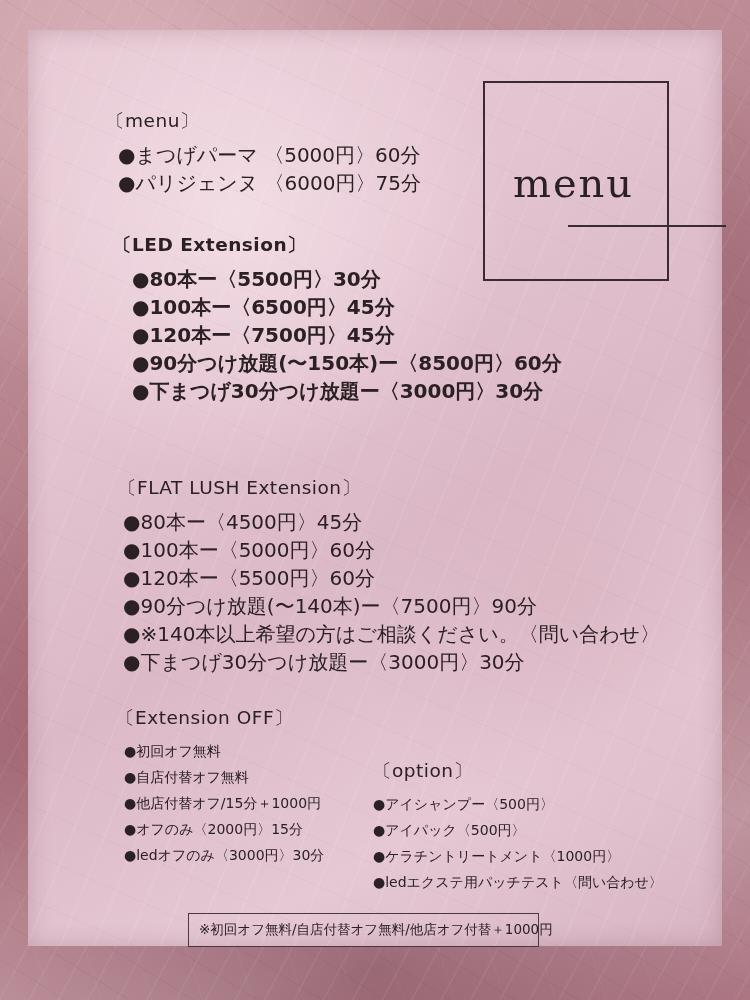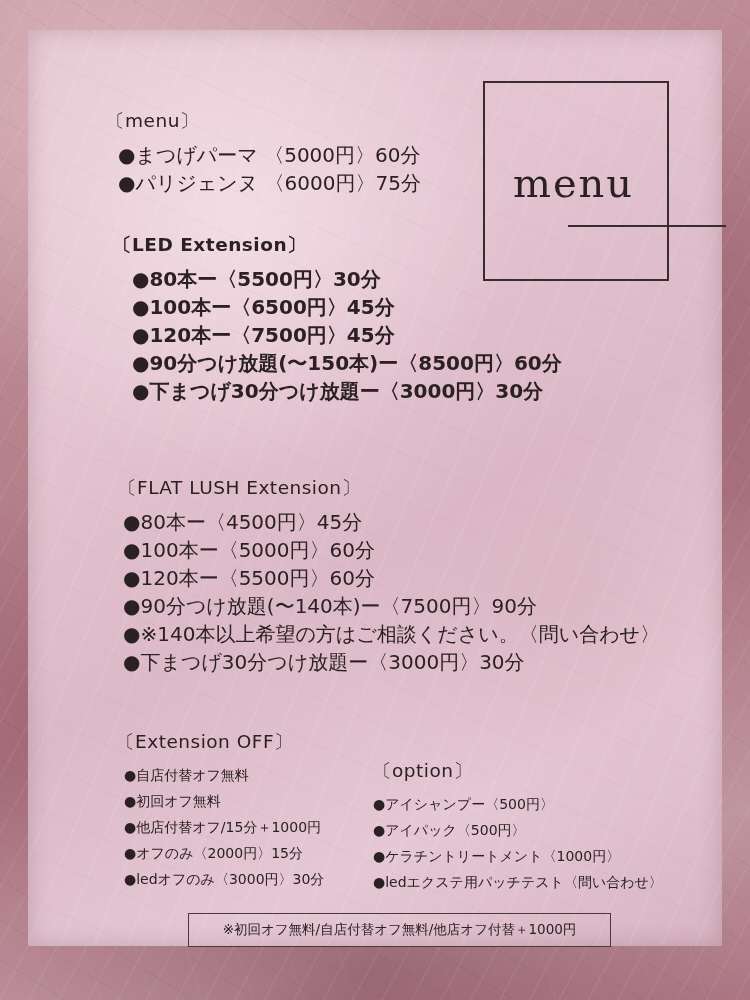--- a/index.html
+++ b/index.html
@@ -122,32 +122,32 @@
 
   #sec-perma      { left: 78px;  top: 78px; }
   #sec-perma .items { margin-left: 12px; }
 
   #sec-led        { left: 85px;  top: 202px; font-weight: bold; }
   #sec-led .items { margin-left: 19px; }
 
   #sec-flat       { left: 90px;  top: 445px; }
   #sec-flat .items{ margin-left: 5px; }
 
-  #sec-off        { left: 88px;  top: 675px; margin-top: 24px; }
+  #sec-off        { left: 88px;  top: 675px; }
   #sec-off .items { margin-left: 8px; }
 
   #sec-option     { left: 345px; top: 680px; margin-top: 48px; }
   #sec-option .items { margin-left: 0px; }
 
   
   .footer-note {
     position: absolute;
     left: 160px;
     top: 883px;
-    width: 423px;
+    width: 351px;
     box-sizing: border-box;
     border: 1px solid #4a383e;
     padding: 7px 10px;
     text-align: center;
     font-size: 13.5px;
     color: #2b2024;
     white-space: nowrap;
   }
 </style>
 </head>
@@ -188,22 +188,22 @@
           <div class="item">●120本ー〈5500円〉60分</div>
           <div class="item">●90分つけ放題(〜140本)ー〈7500円〉90分</div>
           <div class="item">●※140本以上希望の方はご相談ください。〈問い合わせ〉</div>
           <div class="item">●下まつげ30分つけ放題ー〈3000円〉30分</div>
         </div>
       </div>
 
       <div class="section" id="sec-off">
         <div class="sec-title">〔Extension OFF〕</div>
         <div class="items">
+          <div class="item small">●初回オフ無料</div>
           <div class="item small">●自店付替オフ無料</div>
-          <div class="item small">●初回オフ無料</div>
           <div class="item small">●他店付替オフ/15分＋1000円</div>
           <div class="item small">●オフのみ〈2000円〉15分</div>
           <div class="item small">●ledオフのみ〈3000円〉30分</div>
         </div>
       </div>
 
       <div class="section" id="sec-option">
         <div class="sec-title">〔option〕</div>
         <div class="items">
           <div class="item small">●アイシャンプー〈500円〉</div>

